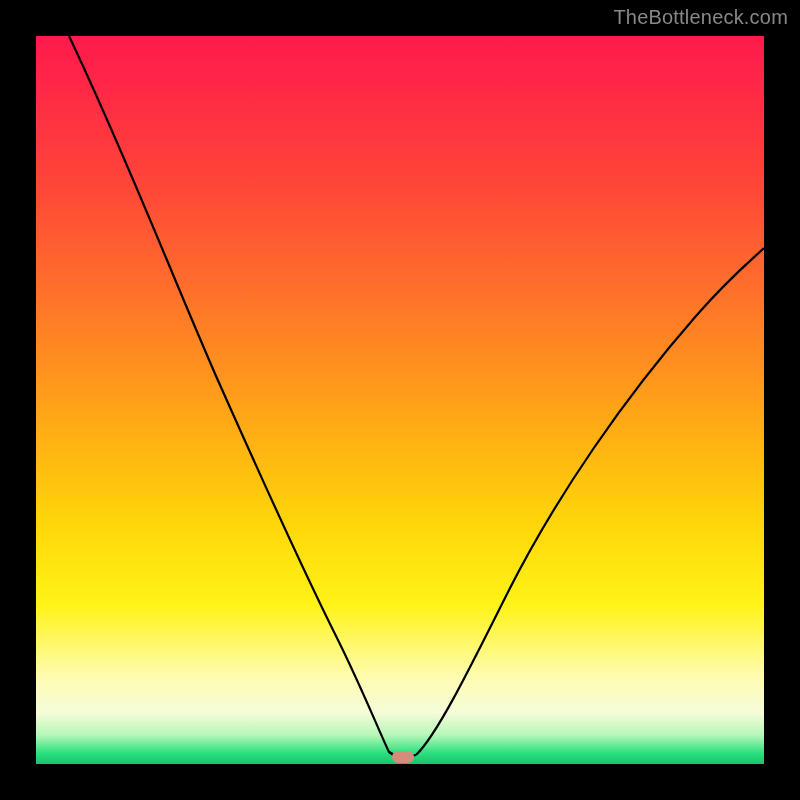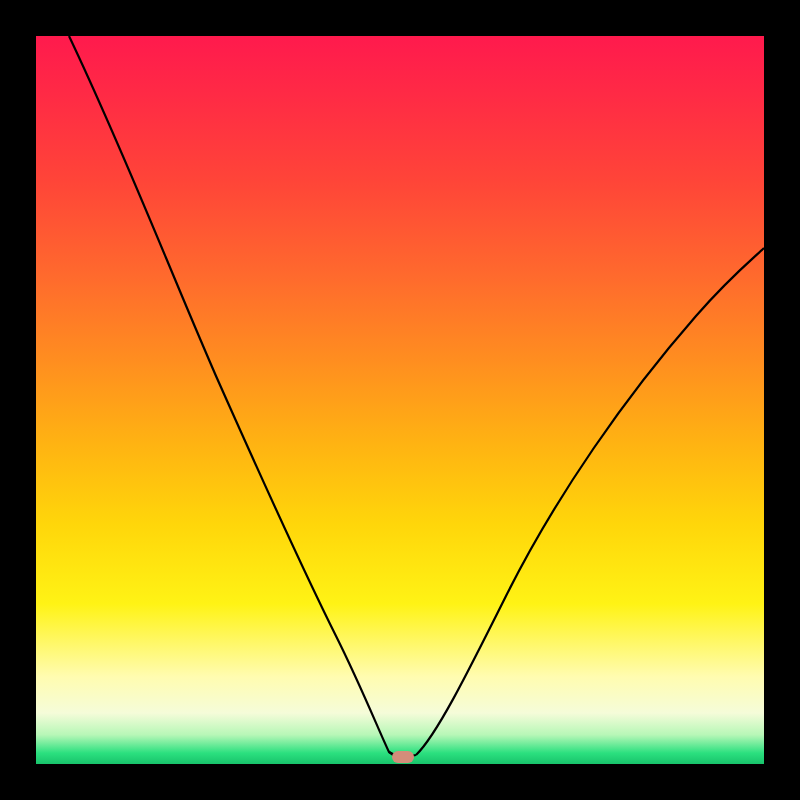--- a/index.html
+++ b/index.html
@@ -64,20 +64,21 @@
     height: 12px;
     border-radius: 6px;
     background: #d38d7a;
     transform: translate(-50%, -50%);
   }
 </style>
 </head>
 <body>
 
 <div class="frame">
+  <div class="watermark">TheBottleneck.com</div>
 
   <div class="plot-area">
 
     <svg class="curve" viewBox="0 0 728 728" preserveAspectRatio="none">
 
       <path d="M 33 0
                C 90 120, 130 225, 180 340
                C 220 430, 260 520, 300 600
                C 325 650, 343 695, 353 716
                L 360 721" fill="none" stroke="#000" stroke-width="2.2"></path>

